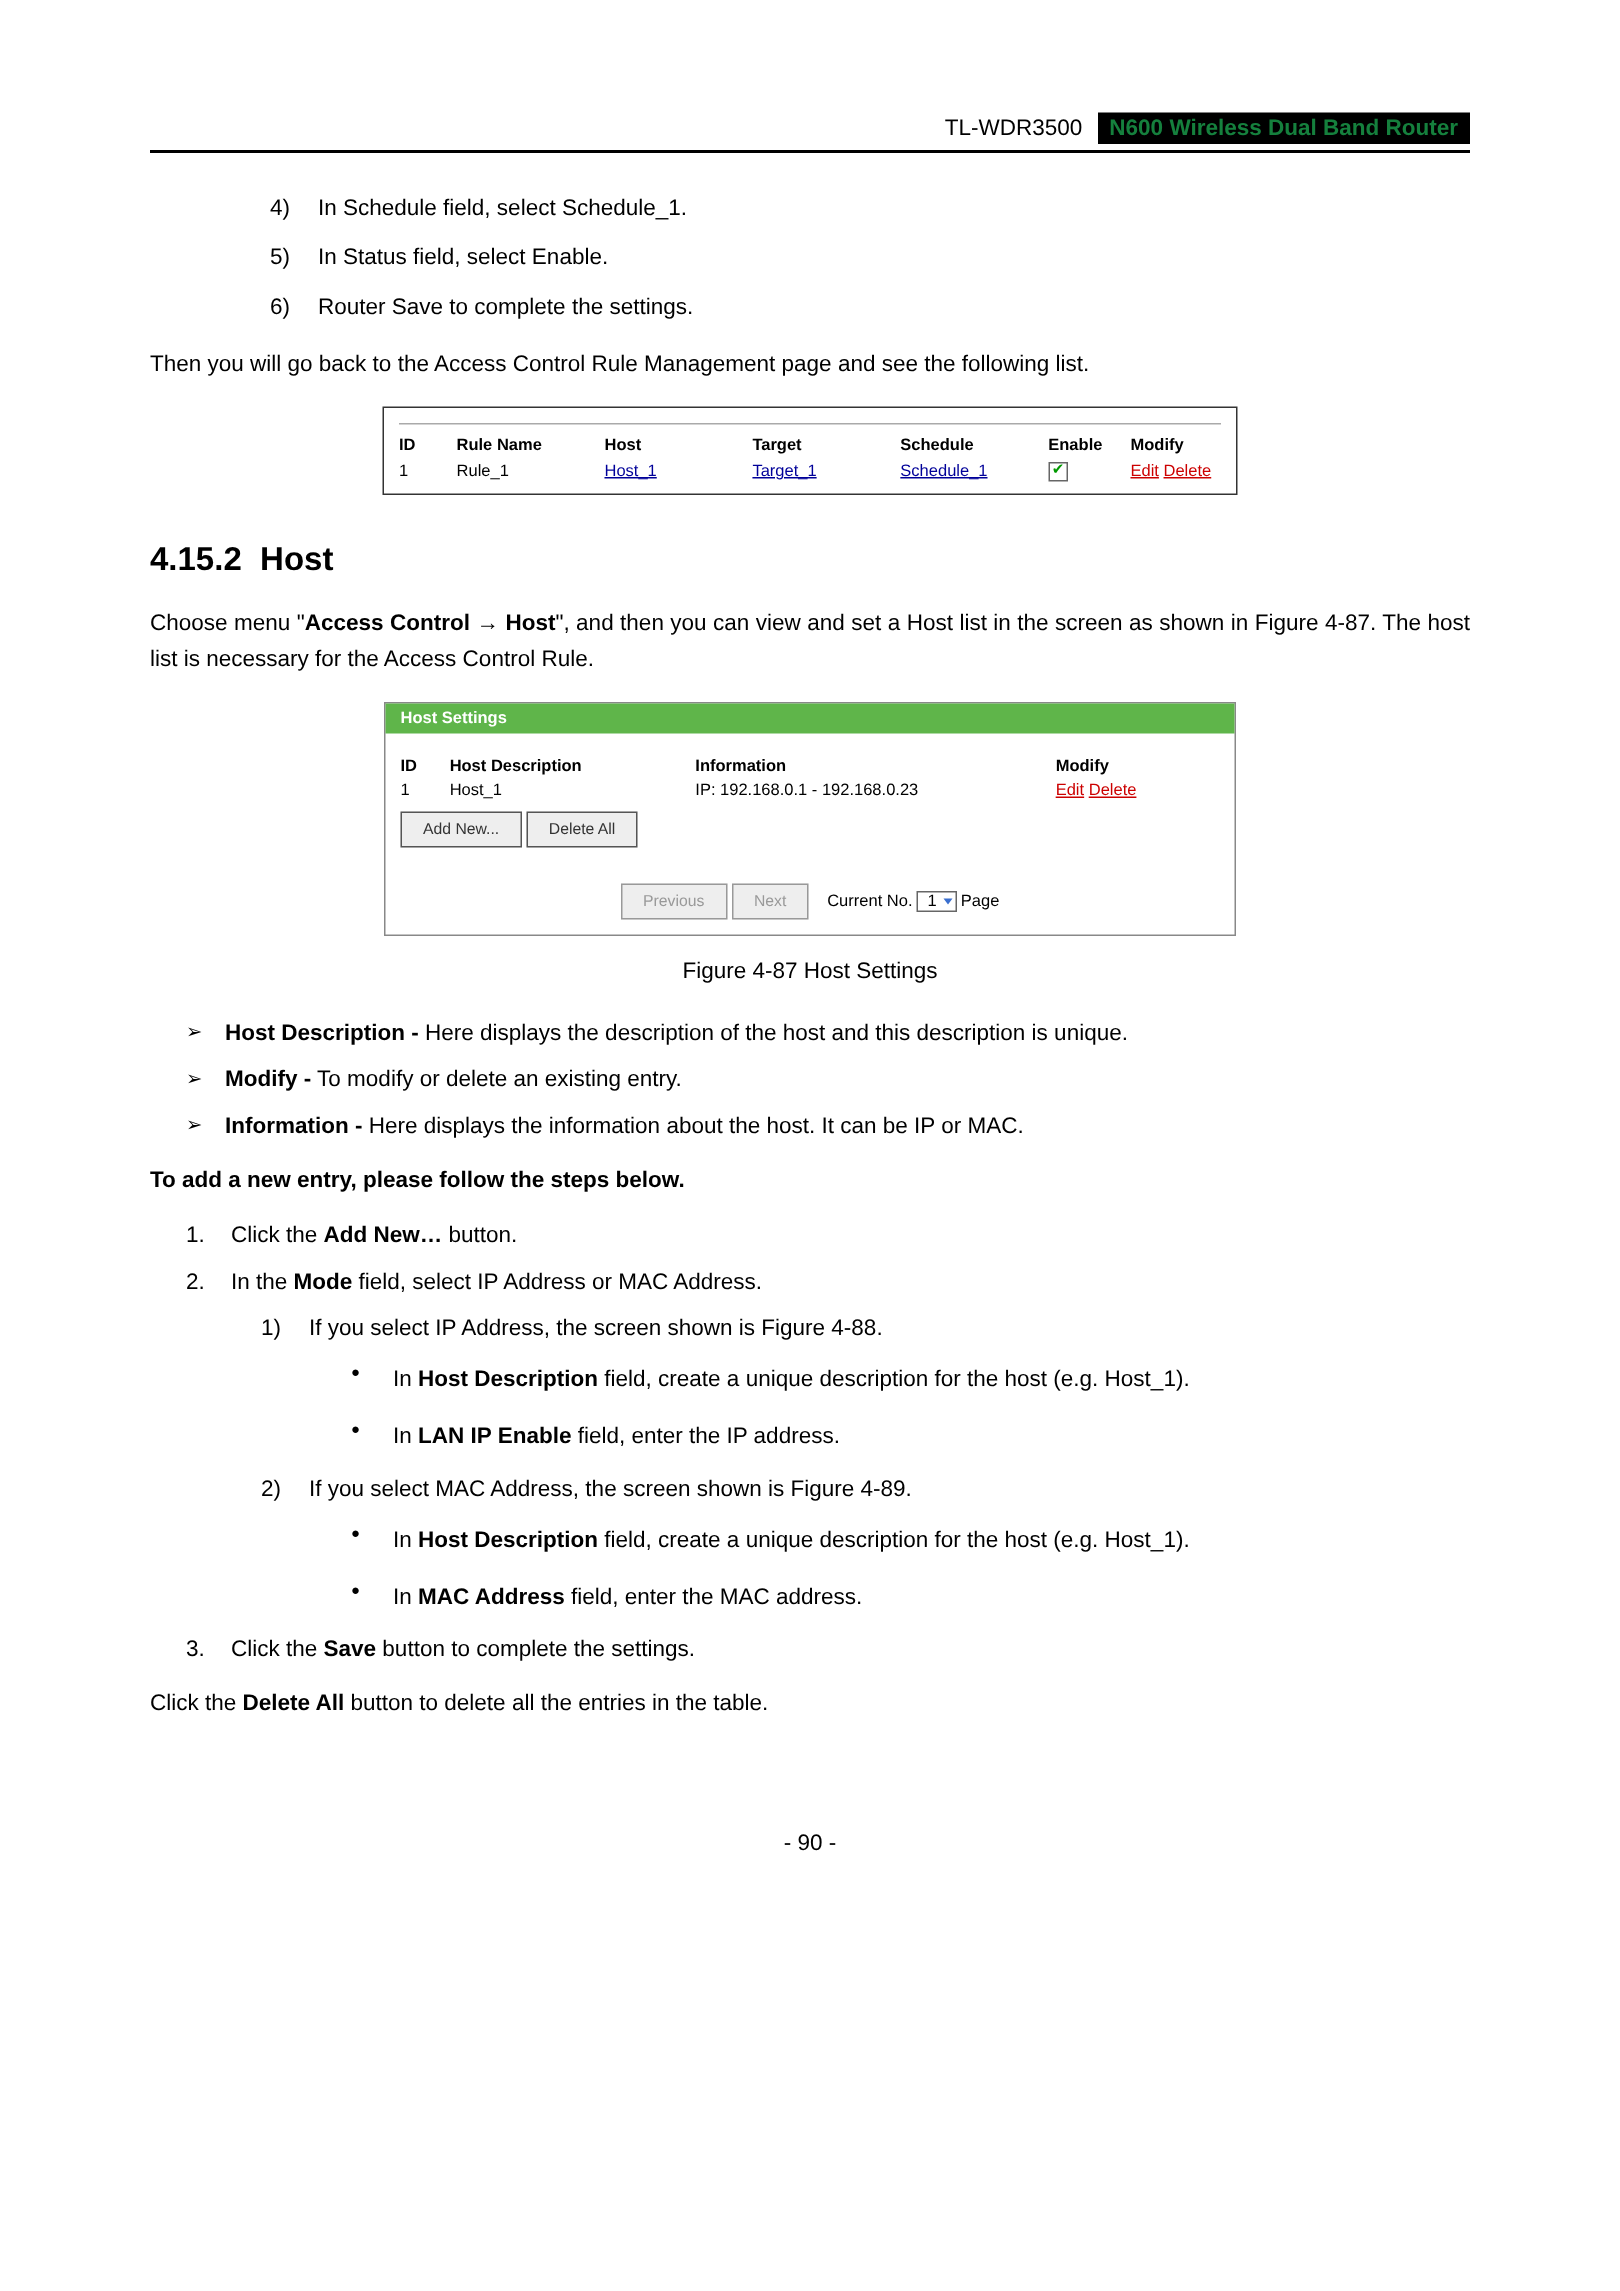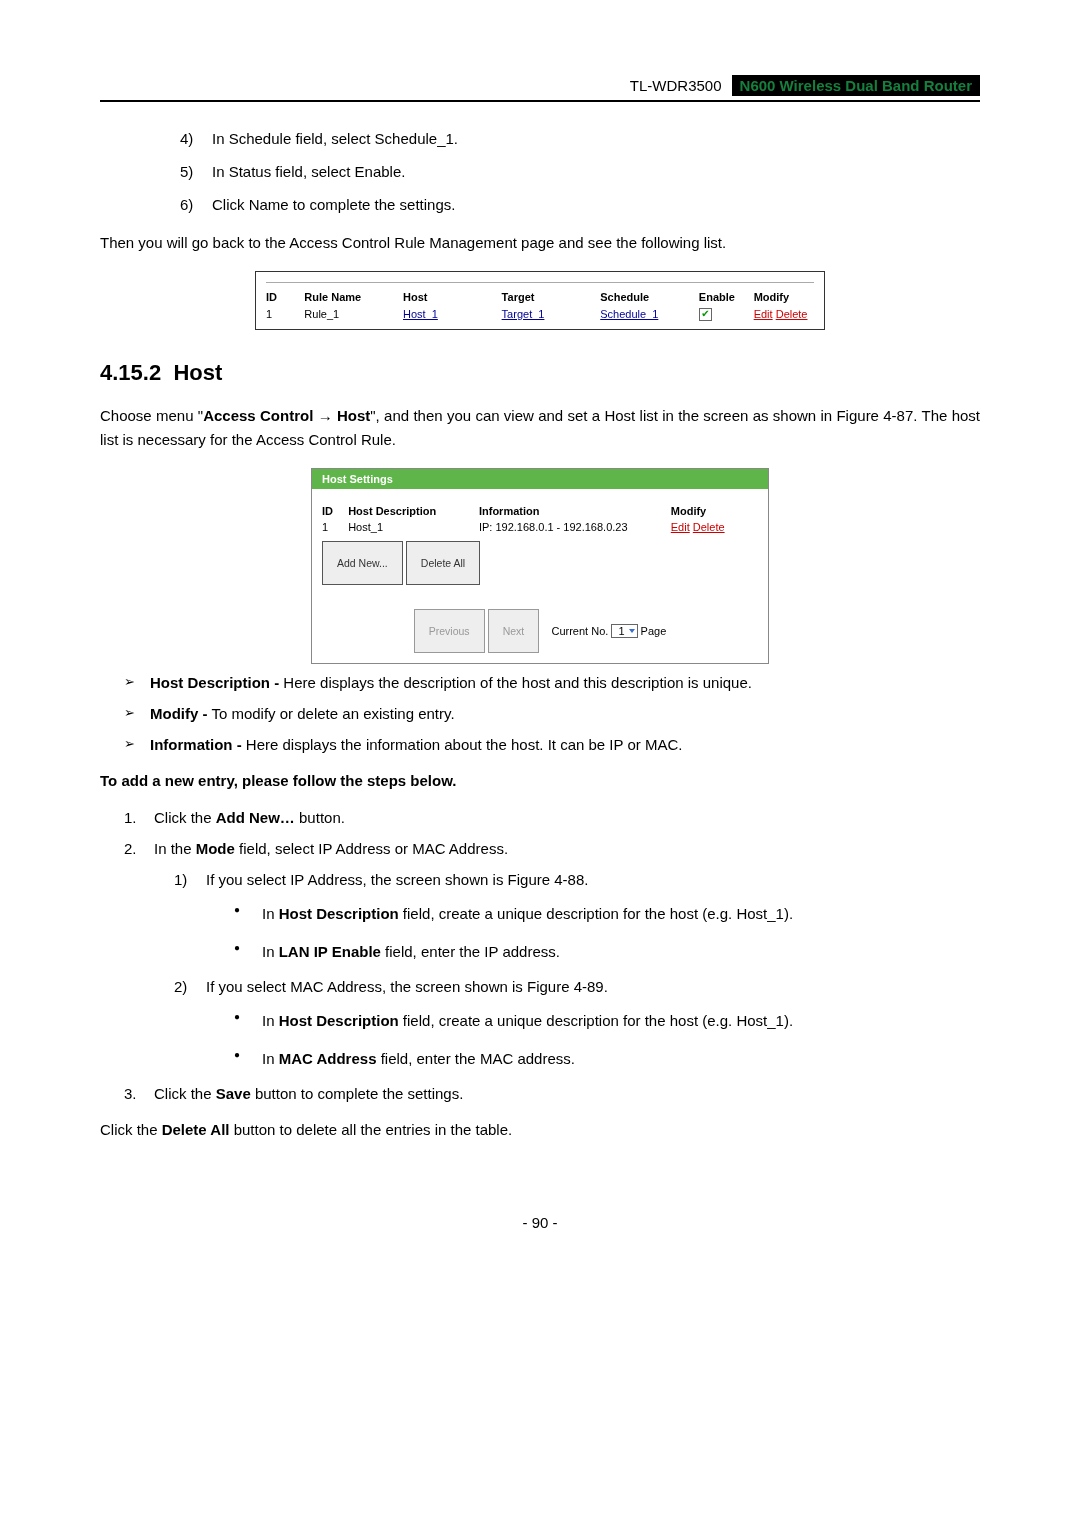--- a/index.html
+++ b/index.html
@@ -99,21 +99,21 @@
     font-size: 22px;
     font-weight: bold;
     margin: 30px 0 18px 0;
   }
   .justify {
     text-align: justify;
   }
   .host-settings-box {
     margin: 14px auto 10px auto;
     border: 1px solid #888;
-    width: 458px;
+    width: 568px;
     font-size: 11px;
     box-sizing: border-box;
   }
   .host-settings-title {
     background: #5fb54a;
     color: #fff;
     font-weight: bold;
     padding: 4px 10px;
   }
   .host-settings-body {
@@ -130,21 +130,21 @@
     padding: 2px 0;
   }
   .host-settings-body td {
     padding: 2px 0;
   }
   .ui-button {
     display: inline-block;
     border: 1px solid #555;
     background: #eee;
     font-size: 10.5px;
-    padding: 15px 14px;
+    padding: 5px 14px;
     margin-top: 6px;
     color: #333;
   }
   .ui-button.disabled {
     color: #999;
     border-color: #999;
   }
   .pager {
     text-align: center;
     margin-top: 18px;
@@ -249,21 +249,21 @@
 <div class="page">
 
   <div class="header-line">
     <span class="model">TL-WDR3500</span>
     <span class="product-name">N600 Wireless Dual Band Router</span>
   </div>
 
   <ul class="ordered-numeric">
     <li><span class="num">4)</span><span>In Schedule field, select Schedule_1.</span></li>
     <li><span class="num">5)</span><span>In Status field, select Enable.</span></li>
-    <li><span class="num">6)</span><span>Click Name to complete the settings.</span></li>
+    <li><span class="num">6)</span><span>Router Save to complete the settings.</span></li>
   </ul>
 
   <p>Then you will go back to the Access Control Rule Management page and see the following list.</p>
 
   <div class="inset-img">
     <div class="hr"></div>
     <table>
       <tbody>
           <tr>
         <th style="width:7%">ID</th>
@@ -327,20 +327,21 @@
         <span class="ui-button disabled">Previous</span>
         <span class="ui-button disabled">Next</span>
         &nbsp;&nbsp;
         <span>Current No.</span>
         <span class="ui-select">1</span>
         <span>Page</span>
       </div>
     </div>
   </div>
 
+  <p class="caption">Figure 4-87 Host Settings</p>
 
   <ul class="arrow-list">
     <li><b>Host Description -</b><span> Here displays the description of the host and this description is unique.</span></li>
     <li><b>Modify -</b><span> To modify or delete an existing entry.</span></li>
     <li><b>Information -</b><span> Here displays the information about the host. It can be IP or MAC.</span></li>
   </ul>
 
   <p><b>To add a new entry, please follow the steps below.</b></p>
 
   <ol class="steps">

